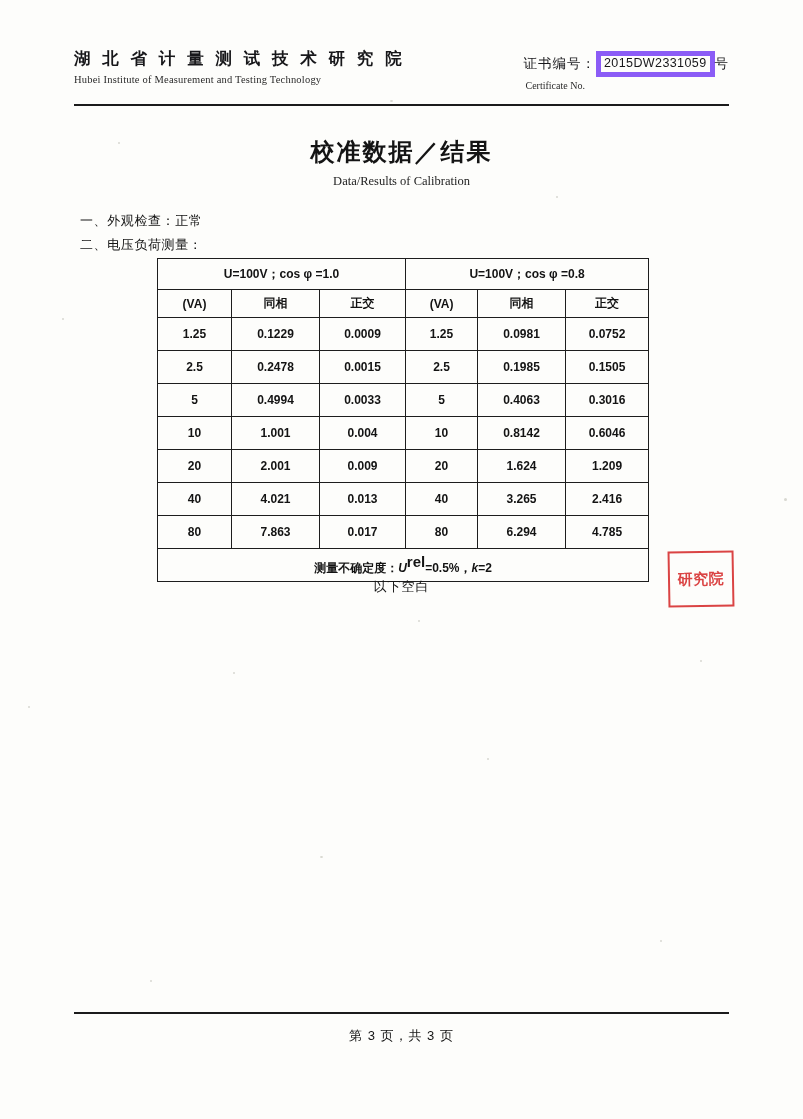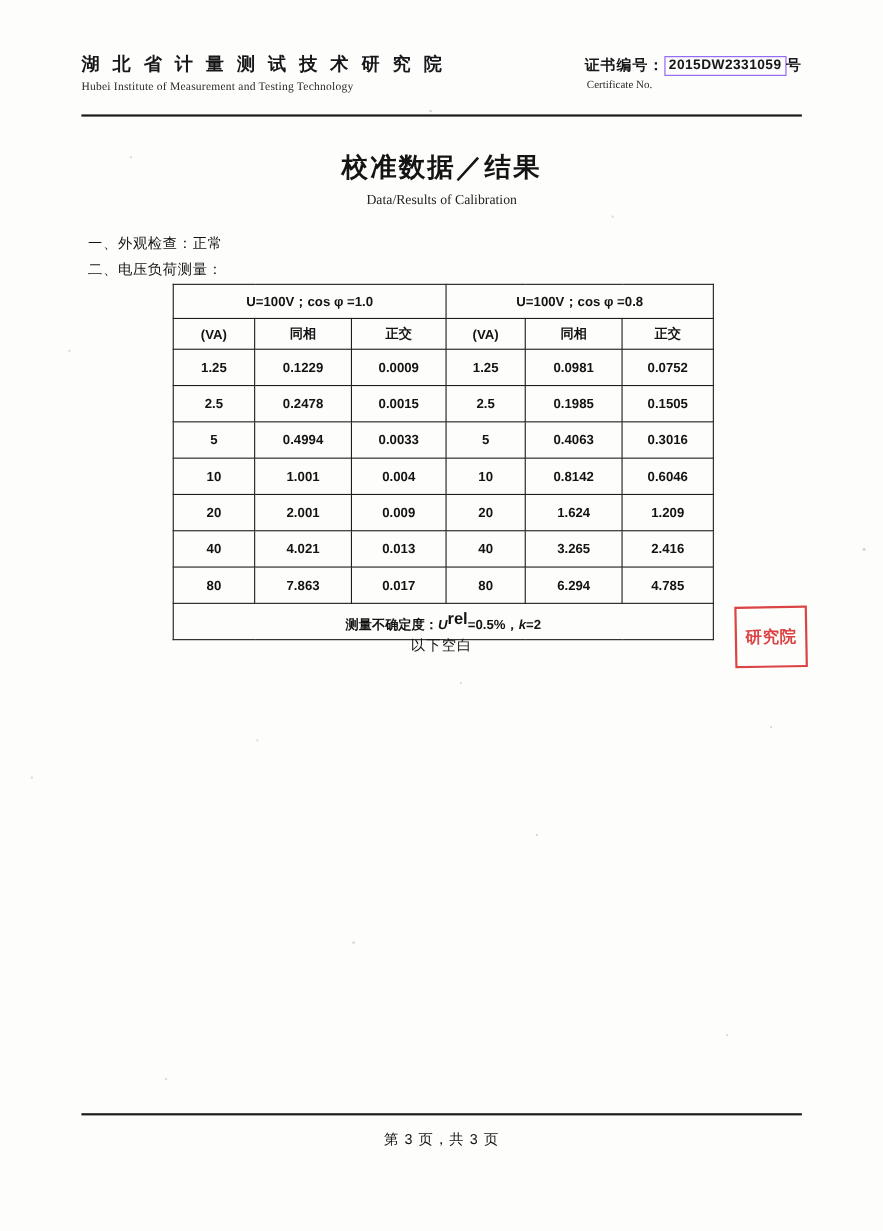--- a/index.html
+++ b/index.html
@@ -56,25 +56,24 @@
   .cert-wrap {
     margin-top: 3px;
     white-space: nowrap;
   }
   .cert-line {
     display: flex;
     align-items: center;
     font-family: "Liberation Sans", sans-serif;
     font-size: 13.5px;
     color: #17171a;
-    font-weight: bold;
   }
   .cert-label { letter-spacing: 1px; }
   .cert-no {
-    border: 1px solid #8b5cf6;
+    border: 5px solid #8b5cf6;
     padding: 0 3px;
     font-family: "Liberation Sans", sans-serif;
     font-size: 12.5px;
     letter-spacing: .4px;
     line-height: 1.25;
   }
   .cert-sub {
     font-family: "Liberation Serif", serif;
     font-size: 10px;
     color: #2a2a2a;

